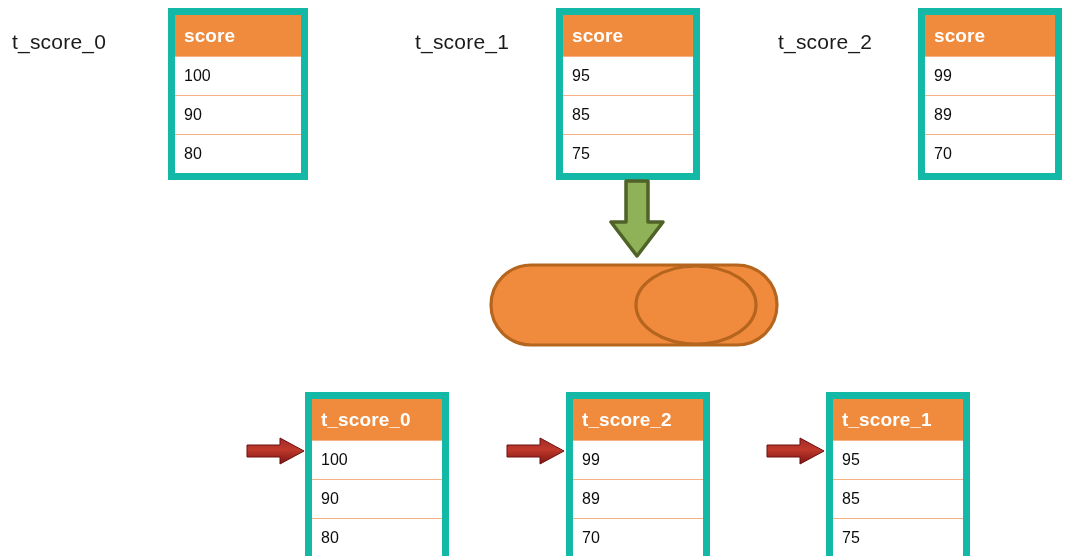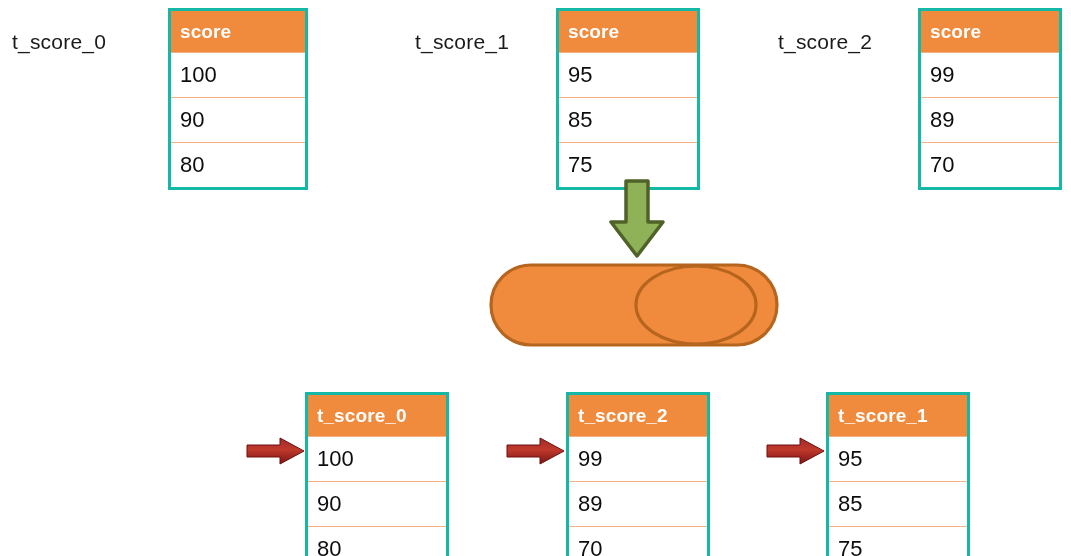--- a/index.html
+++ b/index.html
@@ -28,39 +28,39 @@
     color: #1a1a1a;
     letter-spacing: 0.2px;
     white-space: nowrap;
     font-family: "Liberation Sans", sans-serif;
   }
 
   
   .tbl {
     position: absolute;
     box-sizing: border-box;
-    border: 3px solid #14b8a6;
+    border: 7px solid #14b8a6;
     background: #0c4a6e;
   }
   .tbl-head {
     box-sizing: border-box;
     background: #F08A3C;
     color: #ffffff;
     font-weight: bold;
     font-size: 19px;
     line-height: 1;
     padding: 11px 0 11px 9px;
     white-space: nowrap;
     letter-spacing: 0.1px;
   }
   .tbl-row {
     box-sizing: border-box;
     border-top: 1px solid #F5B183;
     color: #0d0d0d;
-    font-size: 22px;
+    font-size: 16px;
     line-height: 1;
     padding: 11px 0 11px 9px;
     white-space: nowrap;
     background: #ffffff;
   }
   .tbl-row:first-of-type { border-top: none; }
 
   
   .green-arrow {
     position: absolute;

